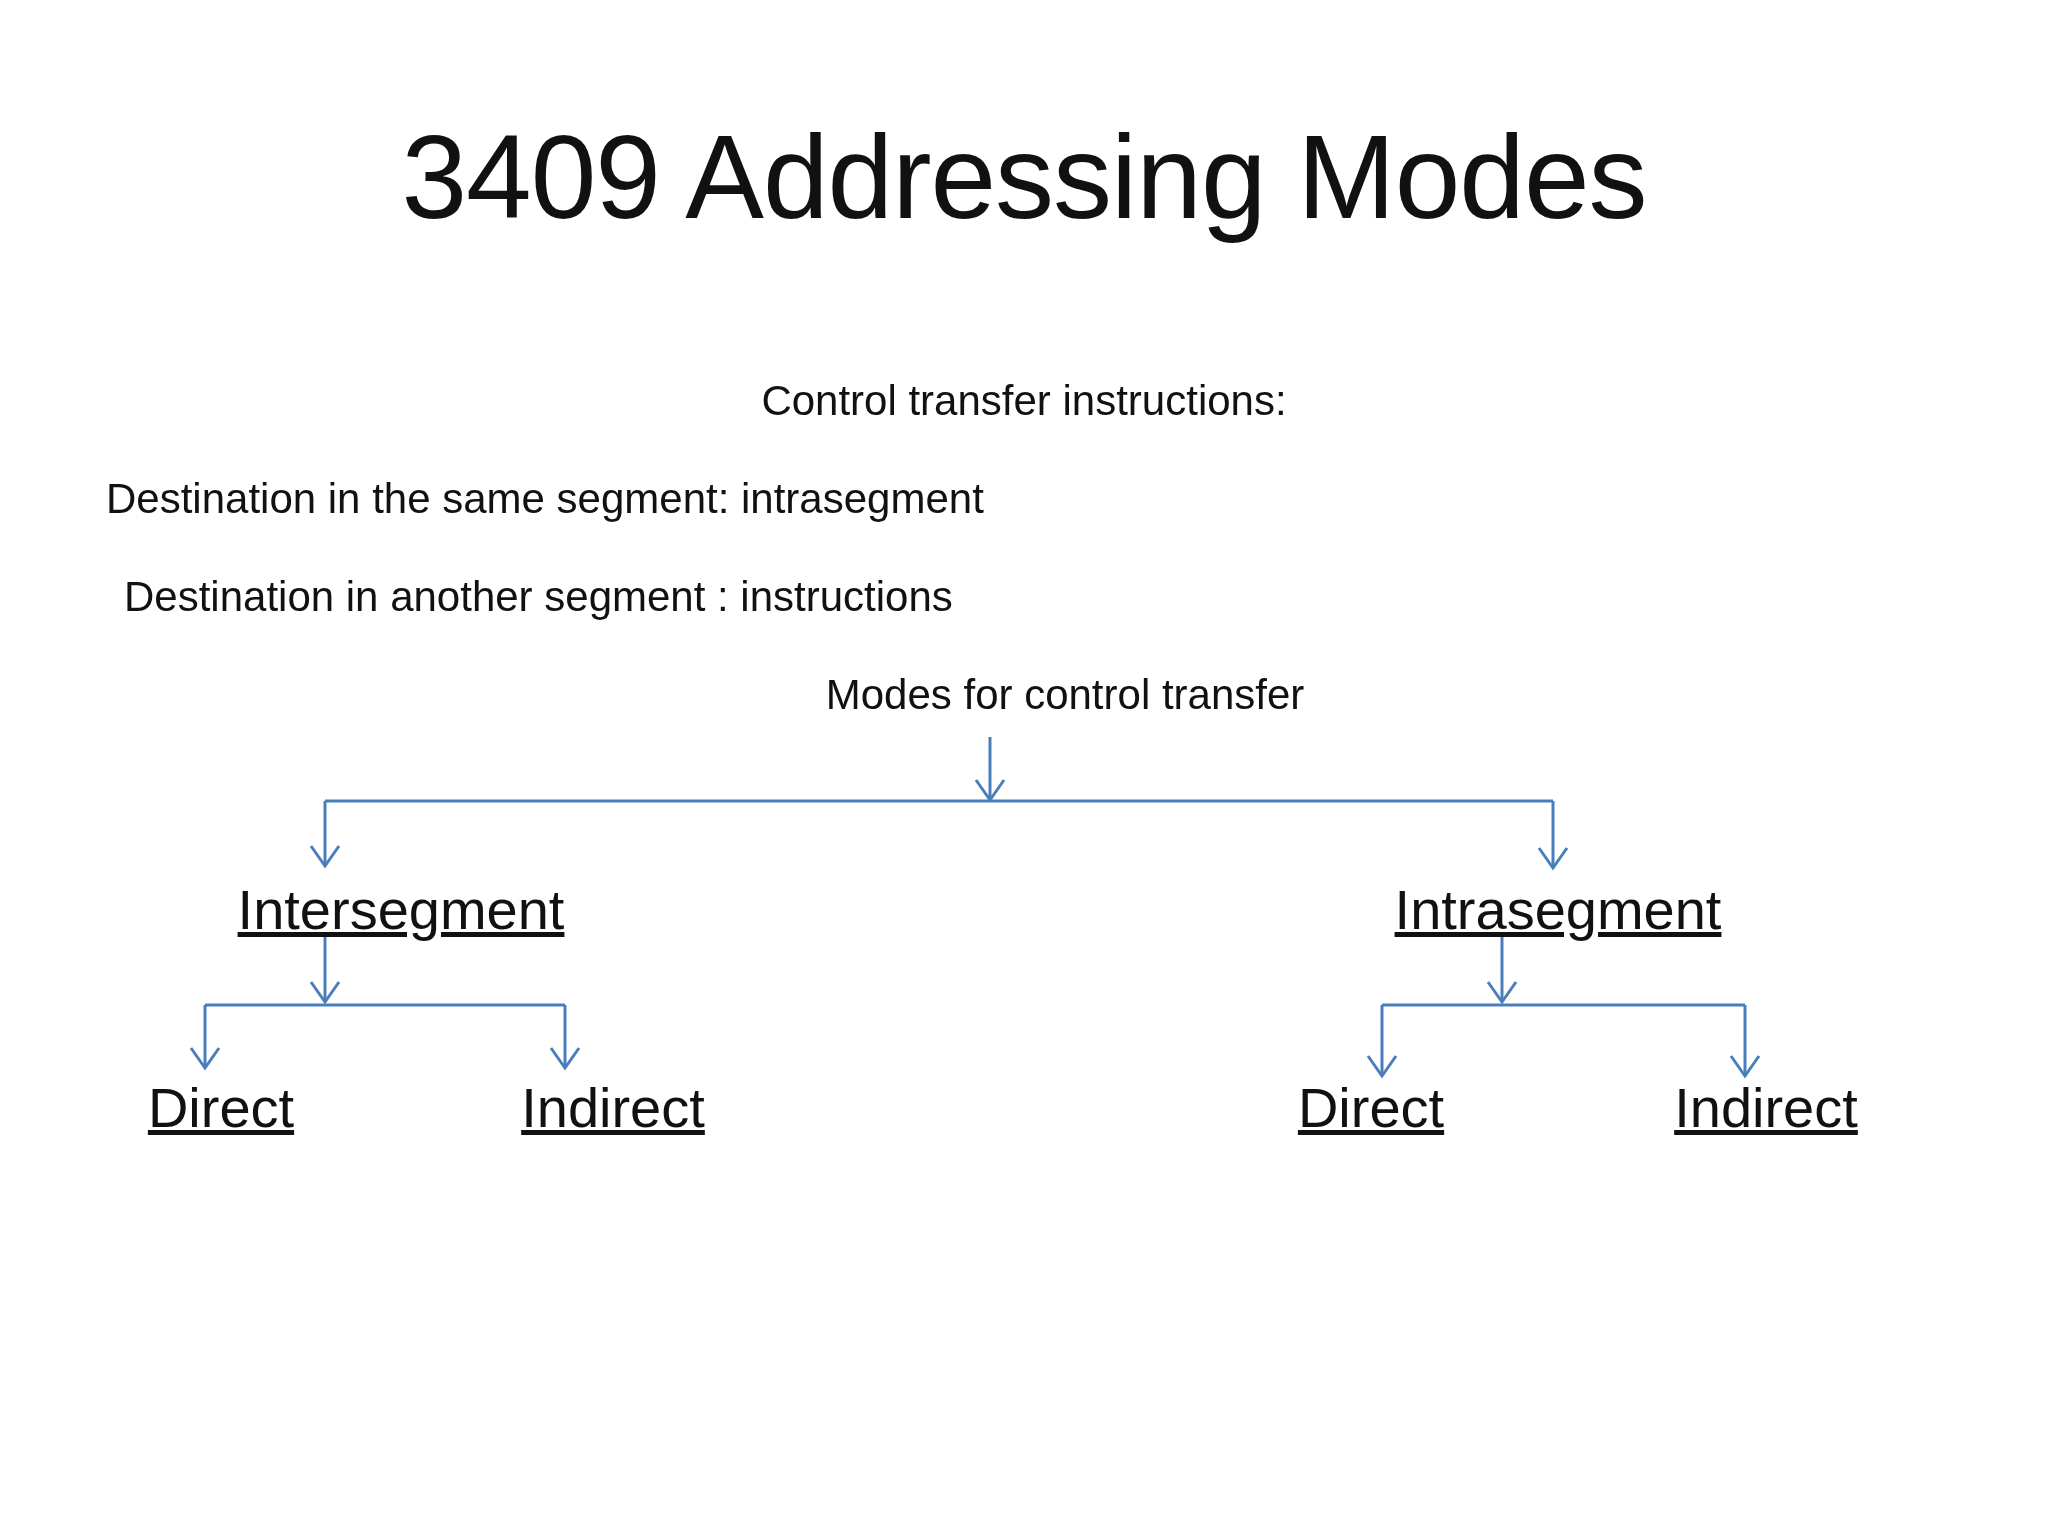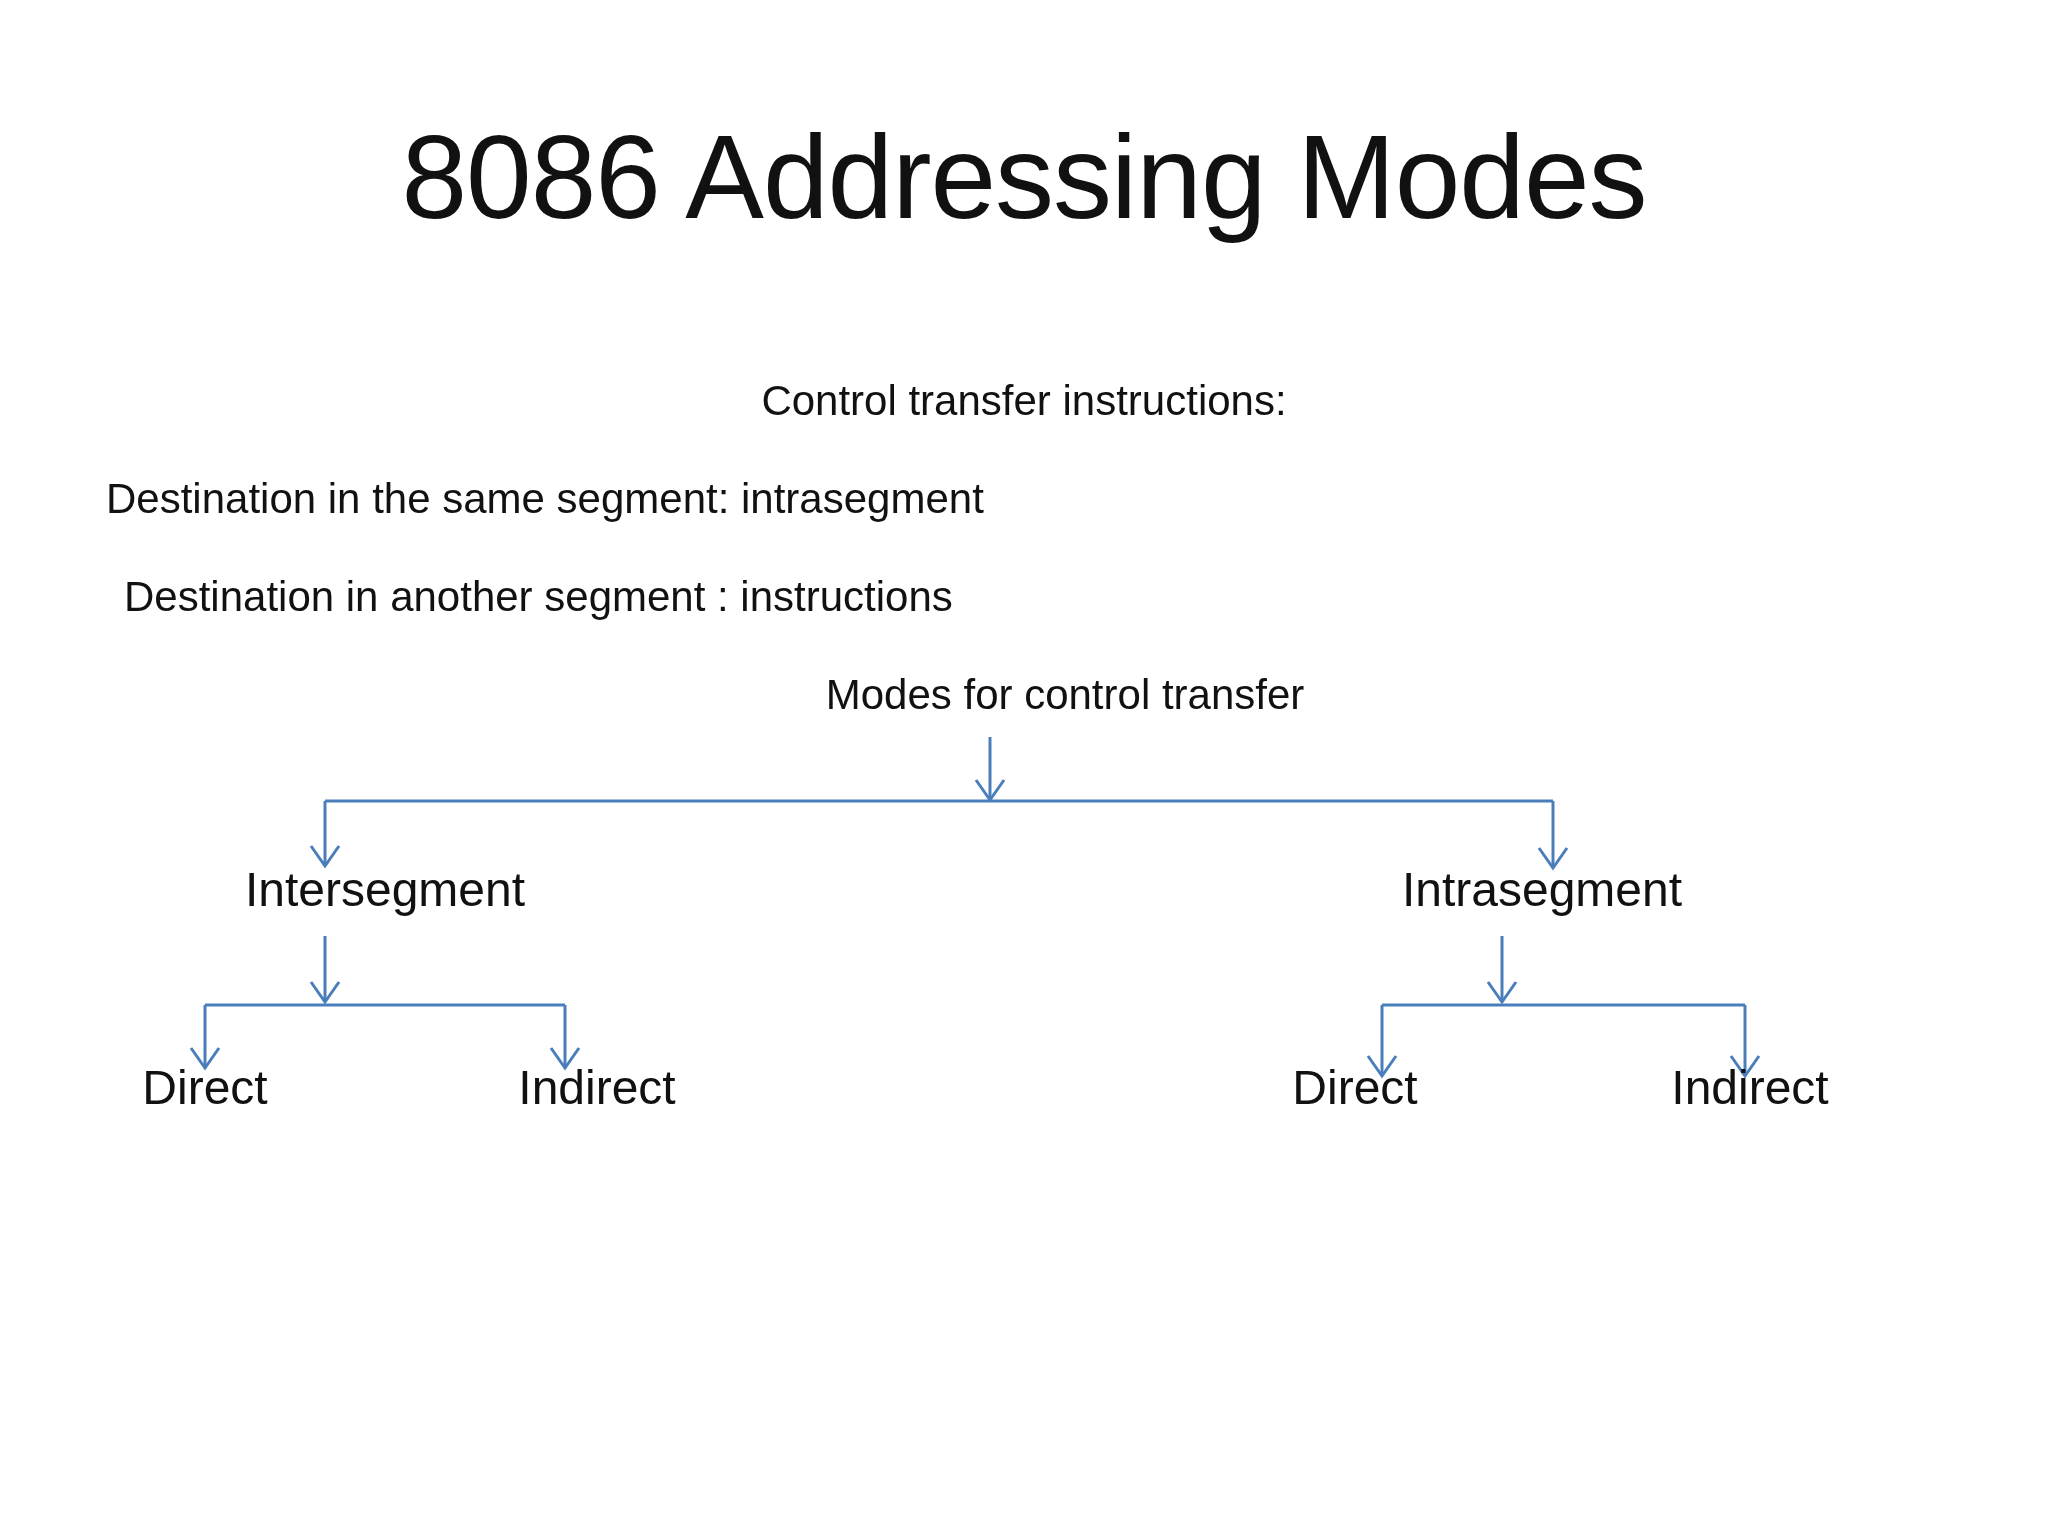--- a/index.html
+++ b/index.html
@@ -37,25 +37,26 @@
     line-height:1;
     white-space:nowrap;
   }
   .centered{left:0;width:100%;text-align:center;}
   .line-1{top:380px;}
   .line-2{top:478px;left:106px;}
   .line-3{top:576px;left:124px;}
   .line-4{top:674px;left:41px;}
   .tree-label{
     position:absolute;
-    margin:0;
-    font-size:48px;
+    margin:16px;
+    font-size:56px;
     line-height:1;
     white-space:nowrap;
     transform:translateX(-50%);
+    text-decoration:underline;
   }
   .lbl-intersegment{left:385px;top:866px;}
   .lbl-intrasegment{left:1542px;top:866px;}
   .lbl-direct-left{left:205px;top:1064px;}
   .lbl-indirect-left{left:597px;top:1064px;}
   .lbl-direct-right{left:1355px;top:1064px;}
   .lbl-indirect-right{left:1750px;top:1064px;}
   .connector-svg{
     position:absolute;
     left:0;top:0;
@@ -65,21 +66,21 @@
     stroke:var(--connector);
     stroke-width:3;
     fill:none;
   }
 </style>
 </head>
 <body>
 
 <div class="slide">
 
-  <h1 class="slide-title">8086 Addressing Modes</h1>
+  <h1 class="slide-title">3409 Addressing Modes</h1>
 
   <p class="body-line centered line-1">Control transfer instructions:</p>
   <p class="body-line line-2">Destination in the same segment: intrasegment</p>
   <p class="body-line line-3">Destination in another segment : instructions</p>
   <p class="body-line centered line-4">Modes for control transfer</p>
 
   <svg class="connector-svg" viewBox="0 0 2048 1536" aria-hidden="true">
 
     <g>
       <line x1="990" y1="737" x2="990" y2="799"></line>

